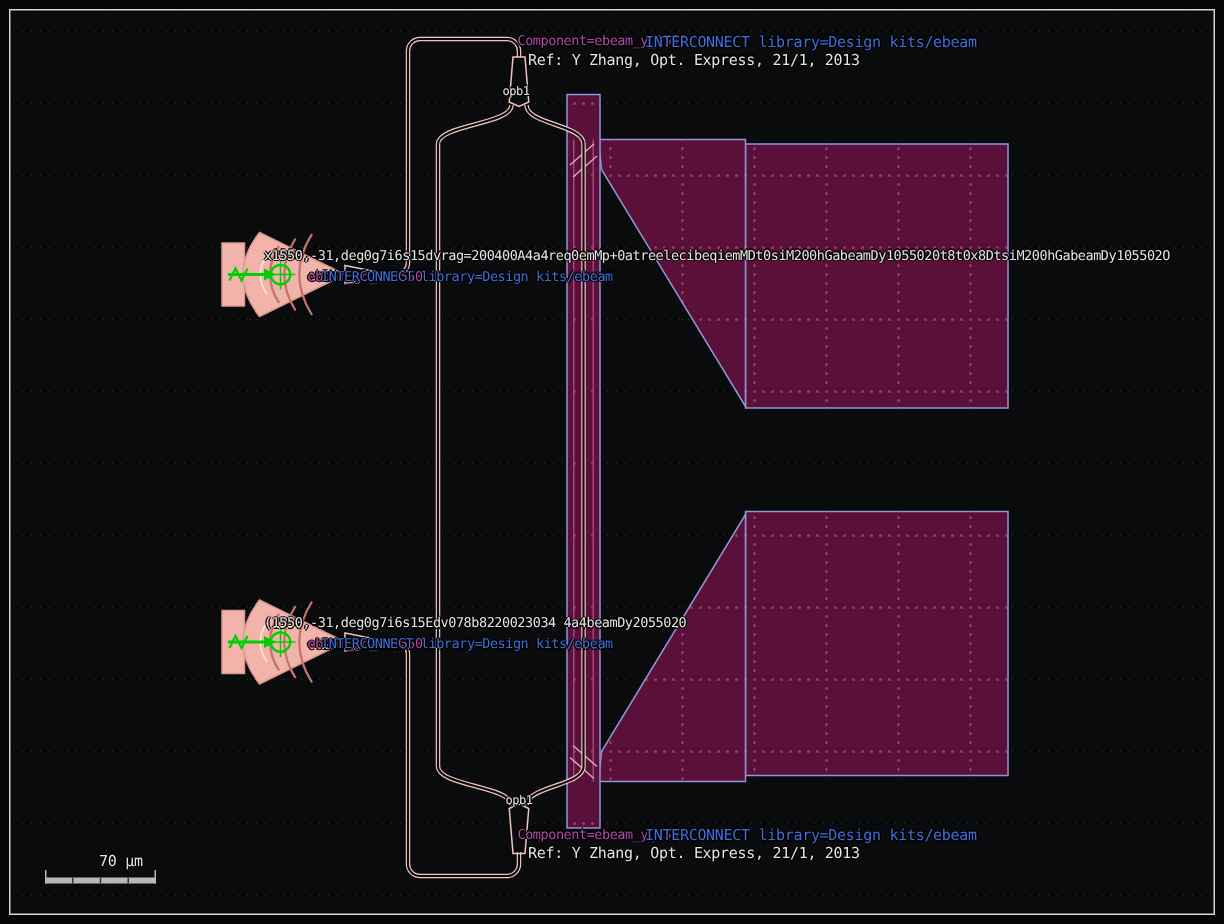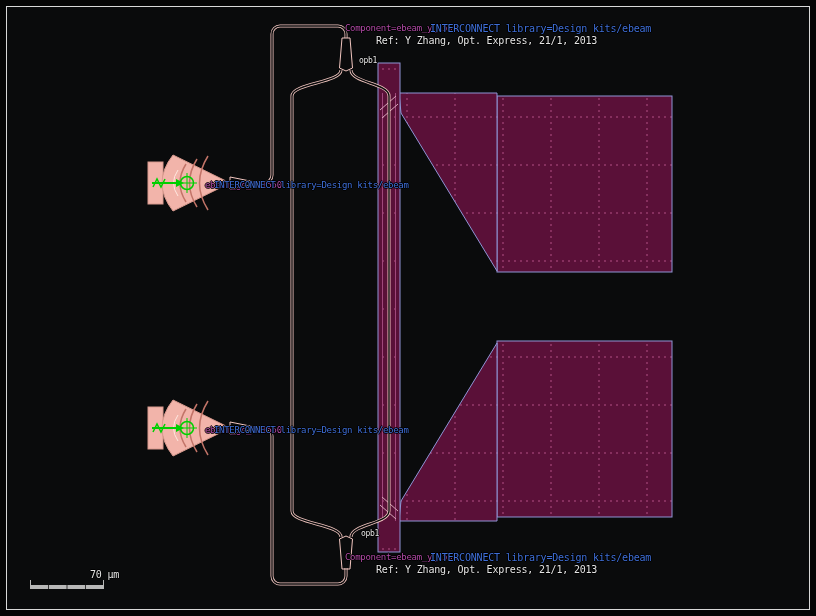--- a/index.html
+++ b/index.html
@@ -9,21 +9,21 @@
         background-image:
           radial-gradient(circle 1px at 1px 1px, #2c3b2c 60%, transparent 61%),
           radial-gradient(circle 1px at 1px 1px, #2c3b2c 60%, transparent 61%);
         background-size:6px 48px, 48px 6px;
         background-position:13px 13px, 15px 13px;}
   .frame{position:absolute;inset:6px;border:1px solid #d8d8d8;pointer-events:none;}
   svg.layout{position:absolute;left:0;top:0;}
   .lbl{position:absolute;font-size:9px;line-height:11px;letter-spacing:-0.3px;white-space:nowrap;}
   .f10{font-size:10px;letter-spacing:-0.2px;}
   .tiny{font-size:8px;letter-spacing:-0.3px;margin-left:45px;}
-  .white{color:#e4e4e4;text-shadow:-1px 0 #000,1px 0 #000,0 -1px #000,0 1px #000;padding-left:24px;}
+  .white{color:#e4e4e4;text-shadow:-1px 0 #000,1px 0 #000,0 -1px #000,0 1px #000;}
   .blue{color:#3f6fd8;text-shadow:-1px 0 #000,1px 0 #000,0 -1px #000,0 1px #000;}
   .magenta{color:#b14aa6;text-shadow:-1px 0 #000,1px 0 #000,0 -1px #000,0 1px #000;}
 </style>
 </head>
 <body>
 
 <div class="stage">
   <div class="grid"></div>
 
   <svg class="layout" width="816" height="616" viewBox="0 0 816 616">
@@ -141,23 +141,25 @@
     </g>
   </svg>
 
   <div class="lbl magenta" style="left:345px;top:23px">Component=ebeam_y_1550</div>
   <div class="lbl blue f10" style="left:430px;top:23px">INTERCONNECT library=Design kits/ebeam</div>
   <div class="lbl white f10" style="left:352px;top:35px">Ref: Y Zhang, Opt. Express, 21/1, 2013</div>
 
   <div class="lbl white tiny" style="left:290px;top:55px">opb1</div>
   <div class="lbl white tiny" style="left:292px;top:528px">opb1</div>
 
+  <div class="lbl white" style="left:176px;top:166px">x1550,-31,deg0g7i6s15dvrag=200400A4a4req0emMp+0atreelecibeqiemMDt0siM200hGabeamDy1055020t8t0x8DtsiM200hGabeamDy105502O</div>
   <div class="lbl magenta" style="left:205px;top:180px">ebeam_gc_te1550</div>
   <div class="lbl blue" style="left:214px;top:180px">INTERCONNECT library=Design kits/ebeam</div>
 
+  <div class="lbl white" style="left:176px;top:411px">(1550,-31,deg0g7i6s15Edv078b8220023034 4a4beamDy2055020</div>
   <div class="lbl magenta" style="left:205px;top:425px">ebeam_gc_te1550</div>
   <div class="lbl blue" style="left:214px;top:425px">INTERCONNECT library=Design kits/ebeam</div>
 
   <div class="lbl magenta" style="left:345px;top:552px">Component=ebeam_y_1550</div>
   <div class="lbl blue f10" style="left:430px;top:552px">INTERCONNECT library=Design kits/ebeam</div>
   <div class="lbl white f10" style="left:352px;top:564px">Ref: Y Zhang, Opt. Express, 21/1, 2013</div>
 
   <div class="lbl white f10" style="left:66px;top:569px">70 μm</div>
 
   <div class="frame"></div>

